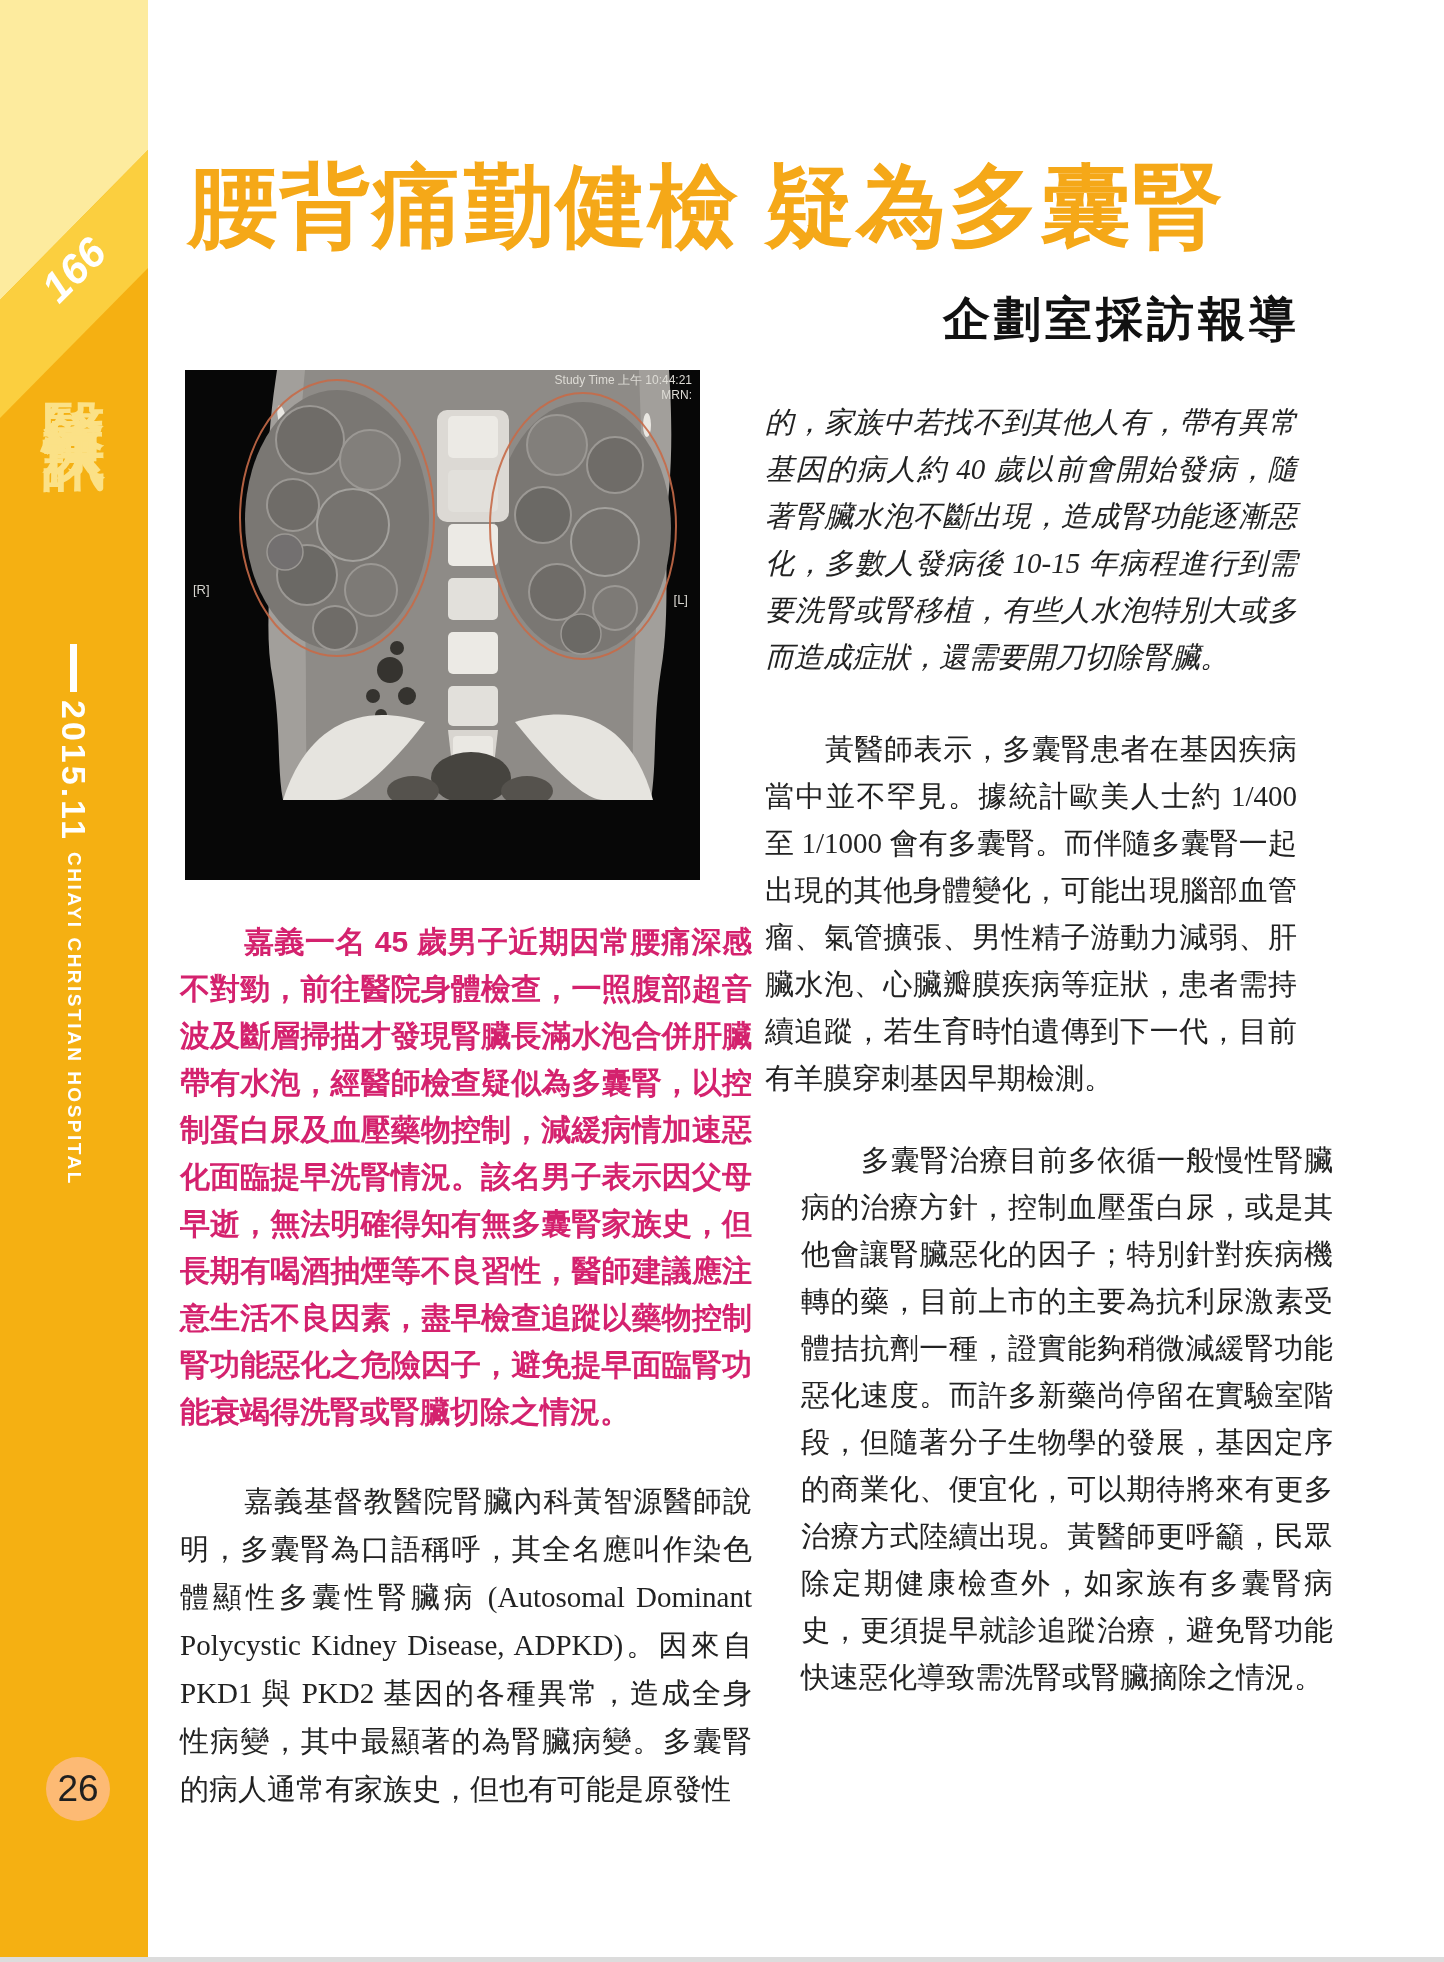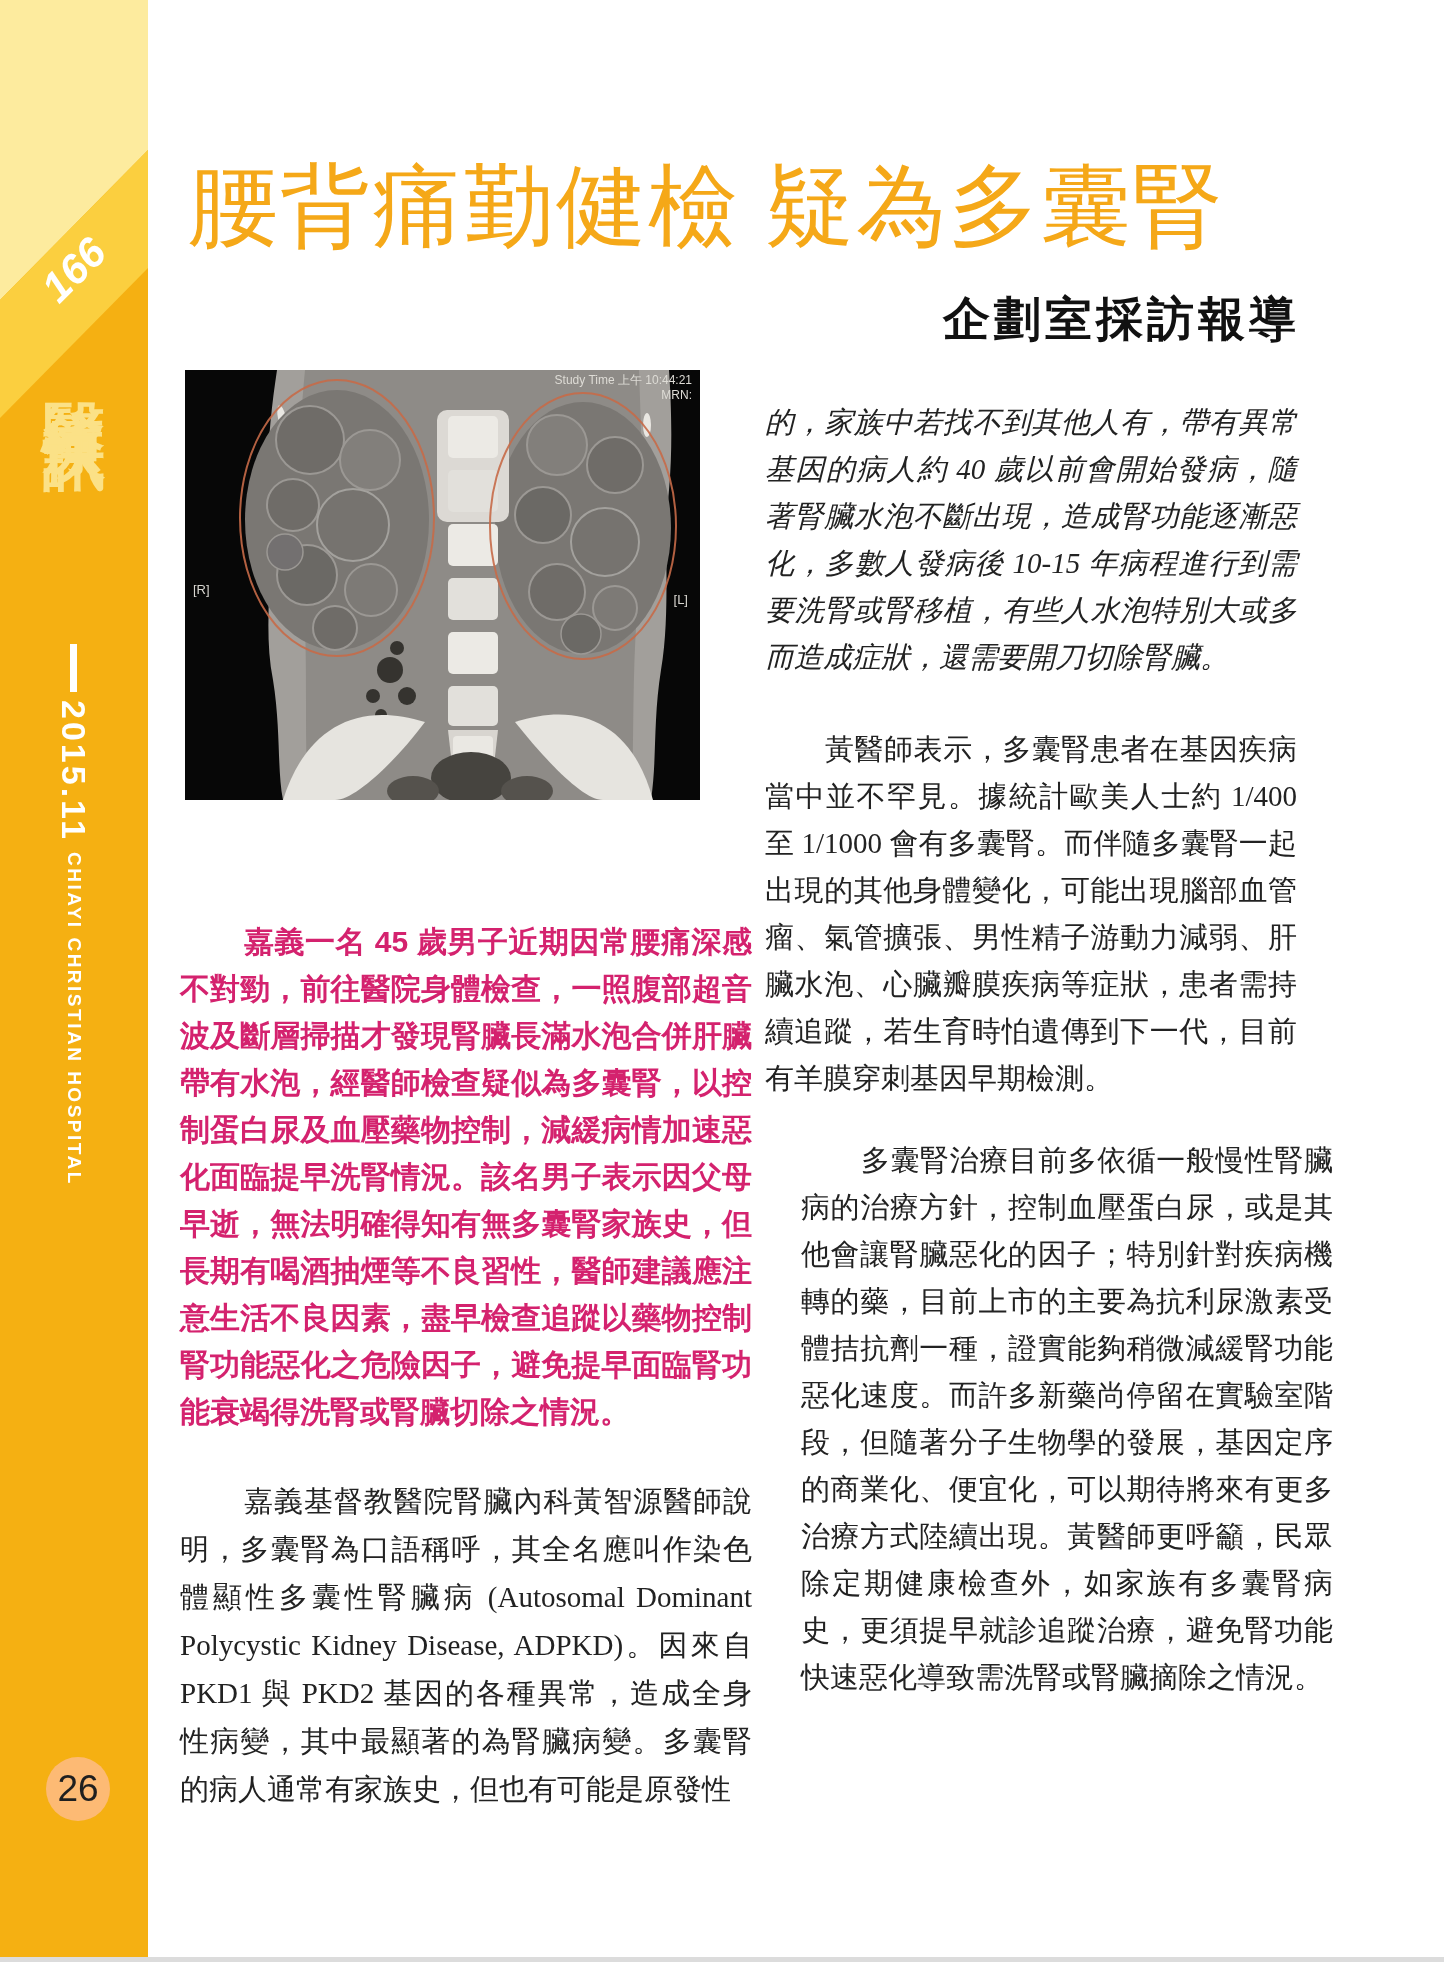--- a/index.html
+++ b/index.html
@@ -36,30 +36,30 @@
     font-size:19px; letter-spacing:2.5px; color:#ffffff;
   }
   .page-num {
     position:absolute; top:1757px; left:46px; width:64px; height:64px; border-radius:50%;
     background:#fdba74; display:flex; align-items:center; justify-content:center;
     font-family:"Liberation Sans", sans-serif; font-weight:500; font-size:37px; color:#1f1f1f;
   }
   
   .title {
     position:absolute; left:188px; top:156px; white-space:nowrap;
-    font-family:"Liberation Serif", serif; font-weight:400;
+    font-family:"Liberation Serif", serif; font-weight:700;
     font-size:90px; line-height:102px; letter-spacing:2px; color:#f5a818;
   }
   .byline {
     position:absolute; top:288px; right:144px;
     font-family:"Liberation Serif", serif; font-weight:900;
     font-size:47px; letter-spacing:4px; color:#111111;
   }
   
-  .figure { position:absolute; left:185px; top:370px; width:515px; height:429px; background:#070707; }
+  .figure { position:absolute; left:185px; top:370px; width:515px; height:510px; background:#070707; }
   .figure svg { position:absolute; left:0; top:0; }
   .fig-meta { position:absolute; top:3px; right:8px; text-align:right;
     font-family:"Liberation Sans", sans-serif; font-size:12px; line-height:15px; color:#dedcd6; }
   .fig-r { position:absolute; left:8px; top:212px; font-family:"Liberation Sans", sans-serif;
     font-size:13px; color:#d8d6d0; }
   .fig-l { position:absolute; right:12px; top:222px; font-family:"Liberation Sans", sans-serif;
     font-size:13px; color:#d8d6d0; }
   .fig-caption {
     position:absolute; left:183px; top:806px; font-family:"Liberation Serif", serif;
     font-size:29px; letter-spacing:2px; color:#1d1d1d;

